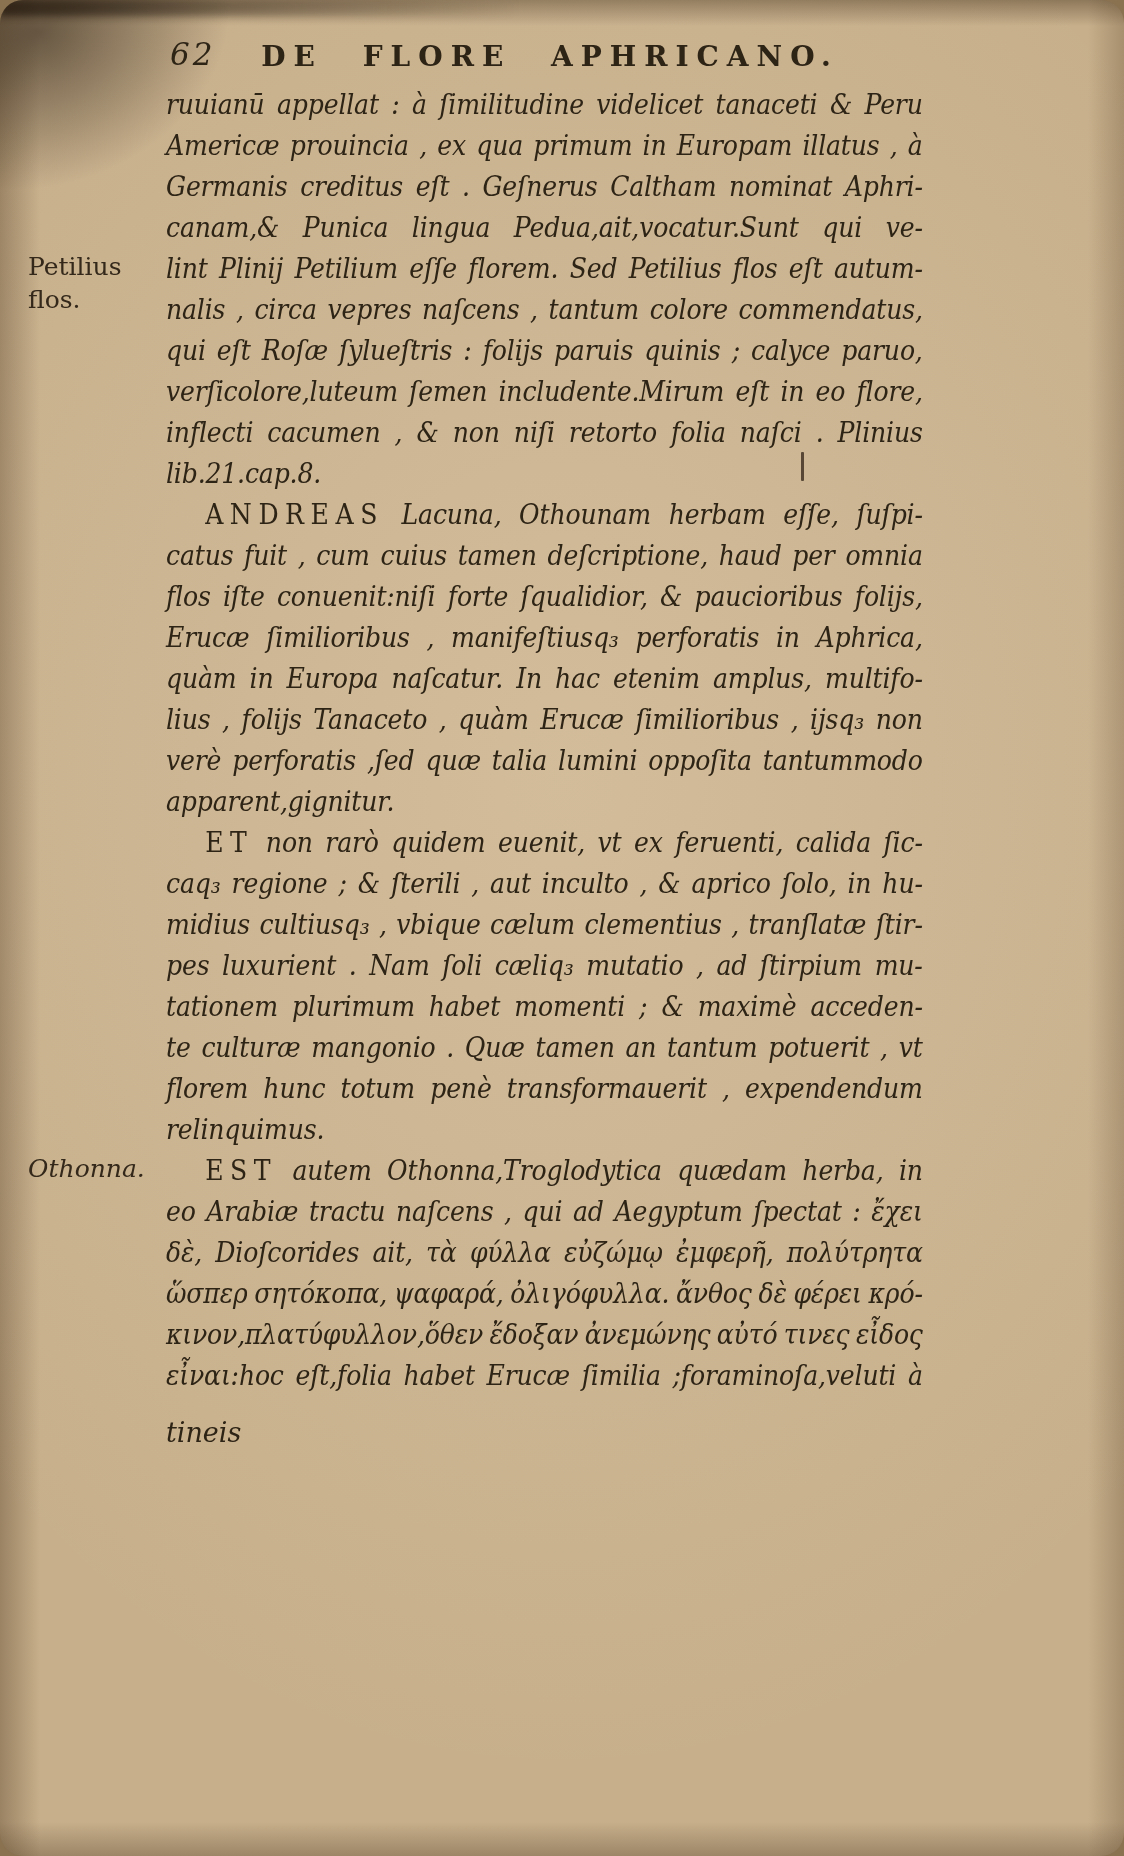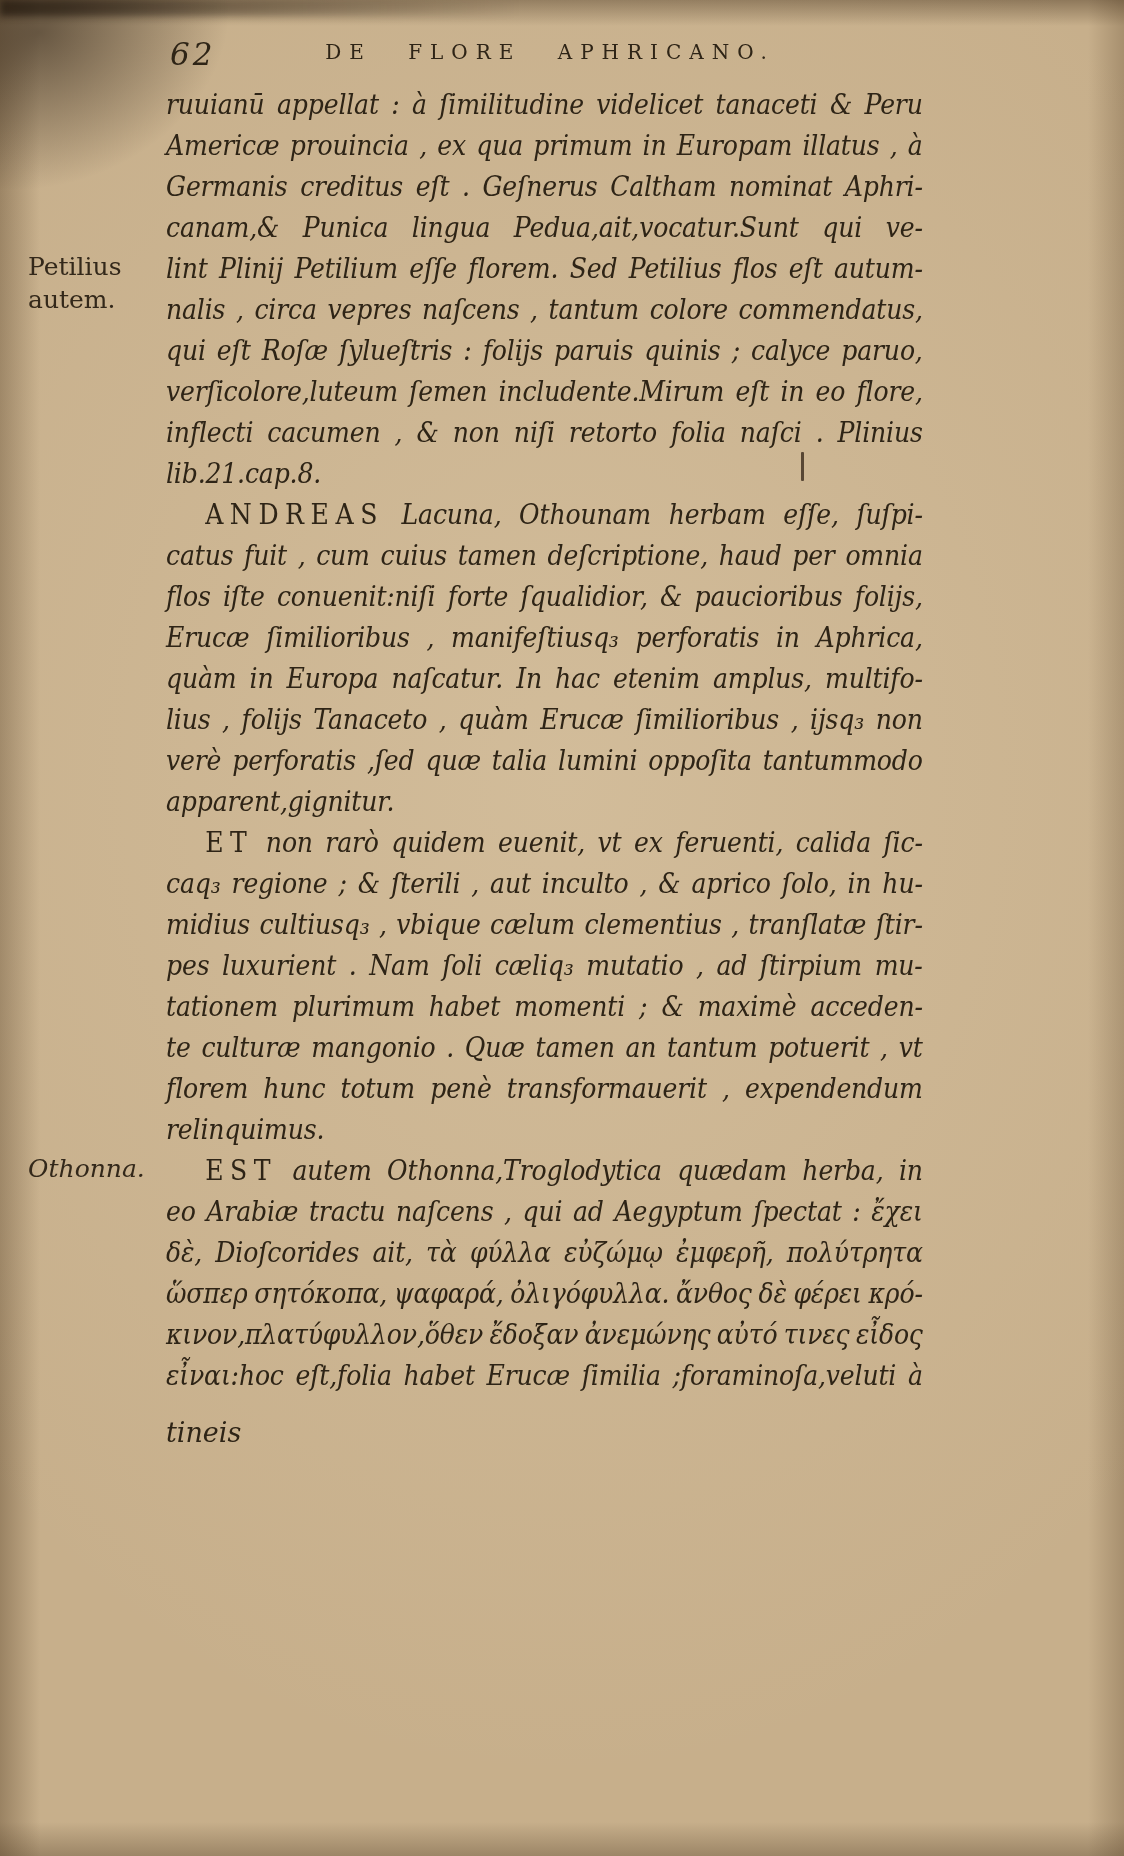--- a/index.html
+++ b/index.html
@@ -10,40 +10,41 @@
     position:relative; width:1124px; height:1856px; overflow:hidden;
     color:#2e2416;
     background-color:#c7af8b;
     background-image:
       radial-gradient(ellipse 120% 90% at 50% 42%, rgba(238,222,192,0.28), rgba(0,0,0,0) 60%),
       radial-gradient(ellipse 160% 120% at 50% 50%, rgba(0,0,0,0) 55%, rgba(74,52,28,0.26) 92%, rgba(58,39,19,0.42) 100%),
       linear-gradient(90deg, rgba(70,48,24,0.35), rgba(70,48,24,0) 40px),
       linear-gradient(270deg, rgba(70,48,24,0.25), rgba(70,48,24,0) 36px),
       linear-gradient(180deg, rgba(58,39,19,0.40), rgba(58,39,19,0) 26px),
       linear-gradient(0deg, rgba(58,39,19,0.30), rgba(58,39,19,0) 34px);
+    border-radius: 23px;
   }
 
   .corner-smudge {
     position:absolute; left:-70px; top:-80px; width:340px; height:270px;
     background:radial-gradient(ellipse at 35% 35%, rgba(24,14,6,0.55), rgba(24,14,6,0) 62%);
     transform:rotate(-18deg);
   }
   .edge-shade {
     position:absolute; left:0; top:0; width:520px; height:16px;
     background:linear-gradient(90deg, rgba(20,12,5,0.55), rgba(20,12,5,0.22) 60%, rgba(20,12,5,0) 100%);
     filter:blur(3px);
   }
 
   .pagenum {
     position:absolute; left:170px; top:36px;
     font-size:31px; font-style:italic; letter-spacing:3px;
   }
   .running-title {
     position:absolute; left:236px; top:40px; width:628px; text-align:center;
-    font-size:20px; letter-spacing:8px; word-spacing:22px; font-style:normal;
+    font-size:28px; letter-spacing:8px; word-spacing:22px; font-style:normal;font-weight:bold;
   }
 
   .text-block {
     position:absolute; left:166px; top:84px; width:812px;
     transform:scaleX(0.932); transform-origin:0 0;
     font-style:italic; font-size:27px; line-height:41px;
     letter-spacing:-0.2px;
   }
   .line { display:flex; justify-content:space-between; height:41px; white-space:nowrap; }
   .line.no-just { display:block; }
@@ -71,21 +72,21 @@
 <div class="page">
   <div class="corner-smudge"></div>
   <div class="edge-shade"></div>
 
   <div class="pagenum">62</div>
   <div class="running-title">DE FLORE APHRICANO.</div>
 
   <div class="margin-notes">
       <div class="margin-note" style="top: 250px;">
         <div>Petilius</div>
-        <div>autem.</div>
+        <div>flos.</div>
       </div>
       <div class="margin-note" style="top: 1152px; font-style: italic;">
         <div>Othonna.</div>
       </div>
     </div>
 
   <div class="text-block">
       <div>
         <div class="line">
           <span>ruuianū</span>

